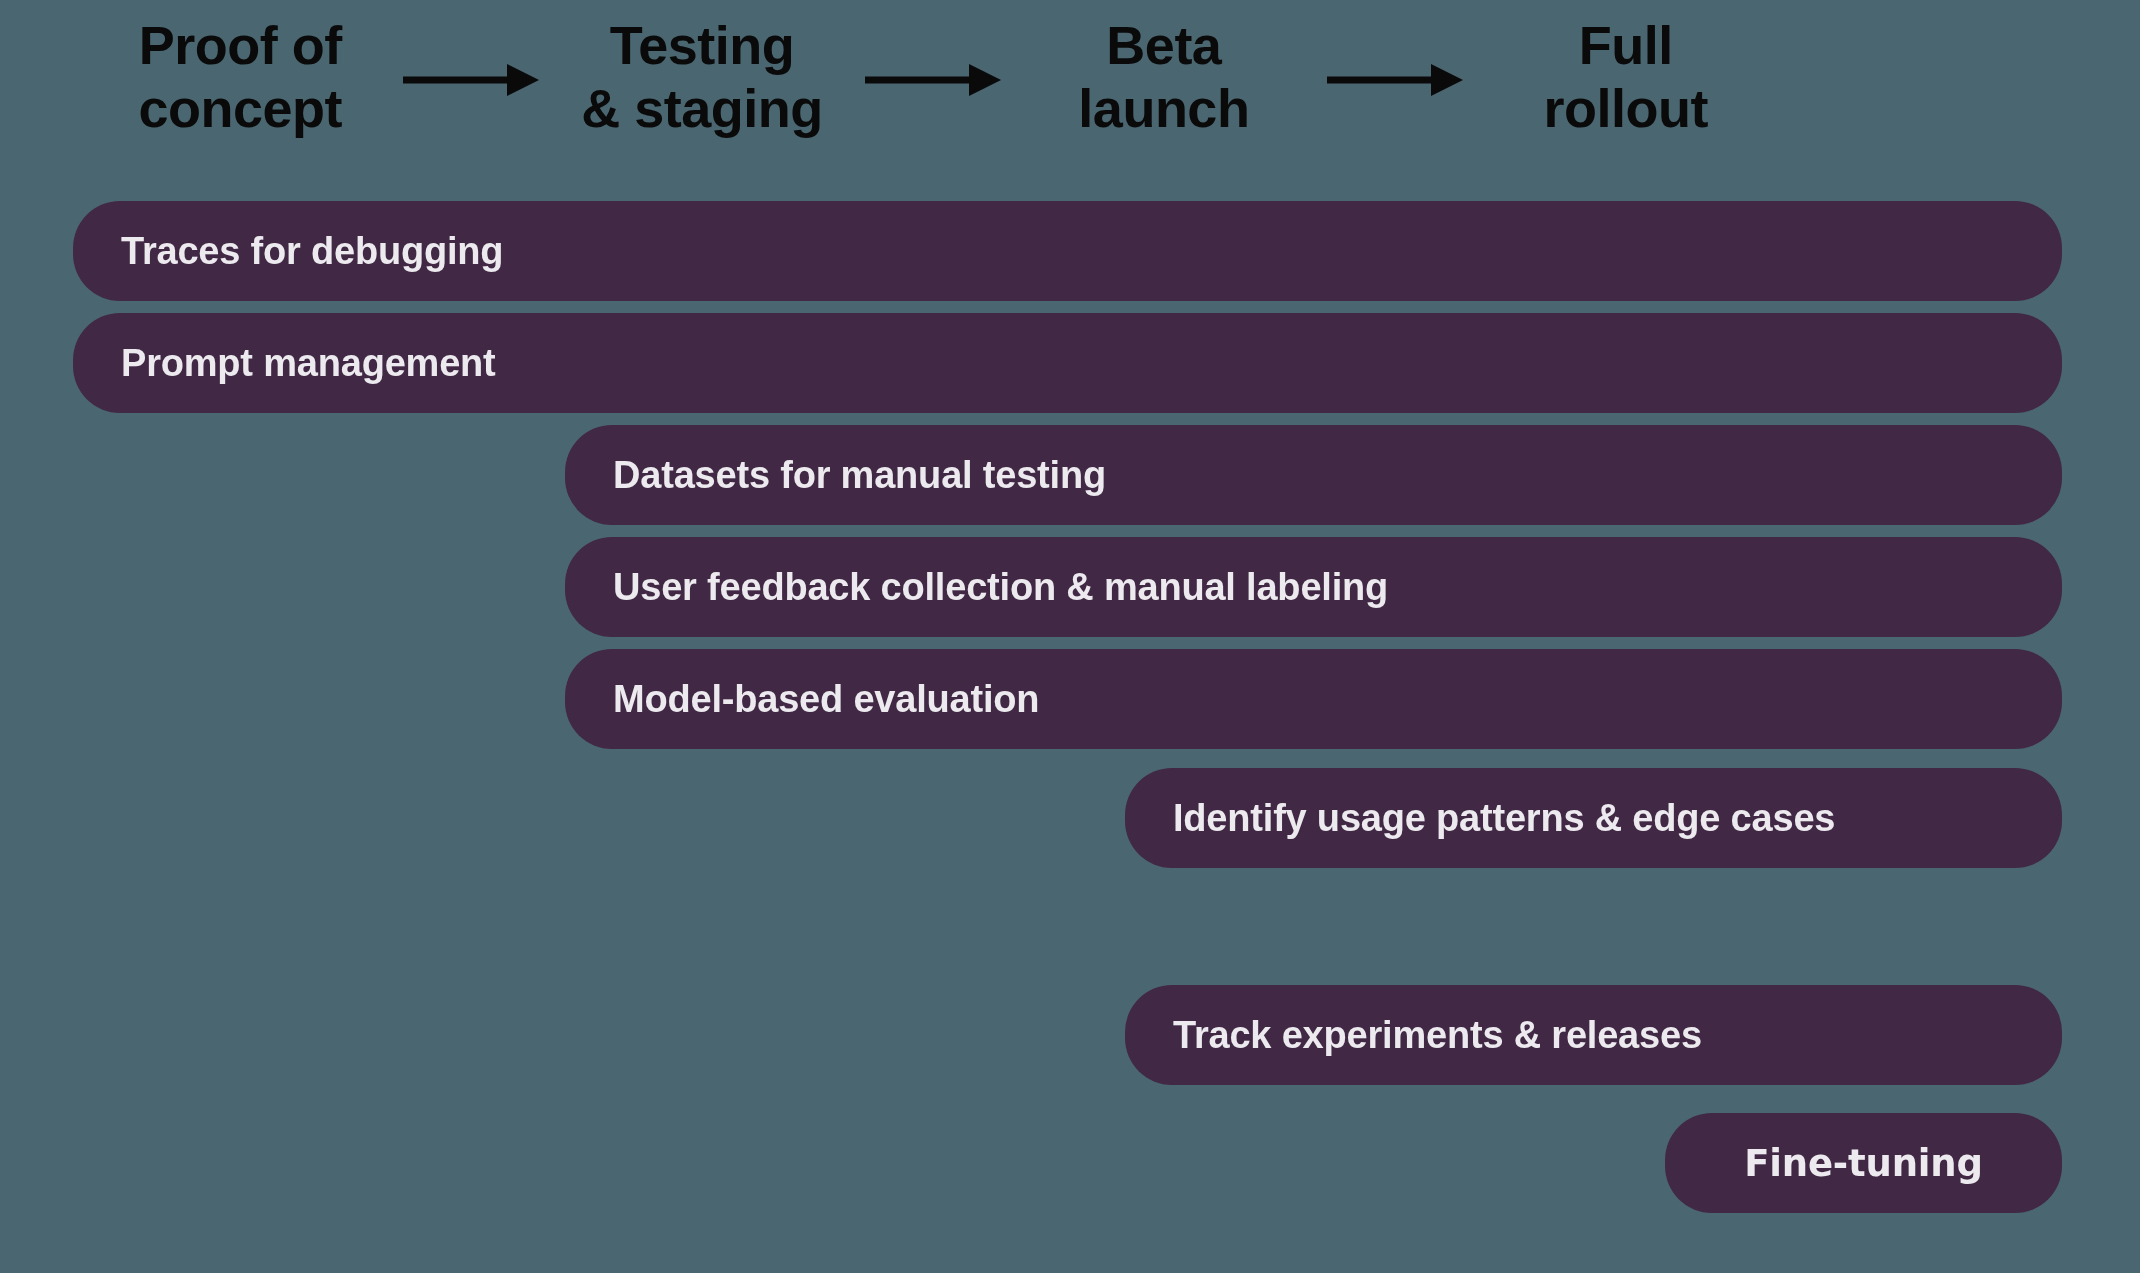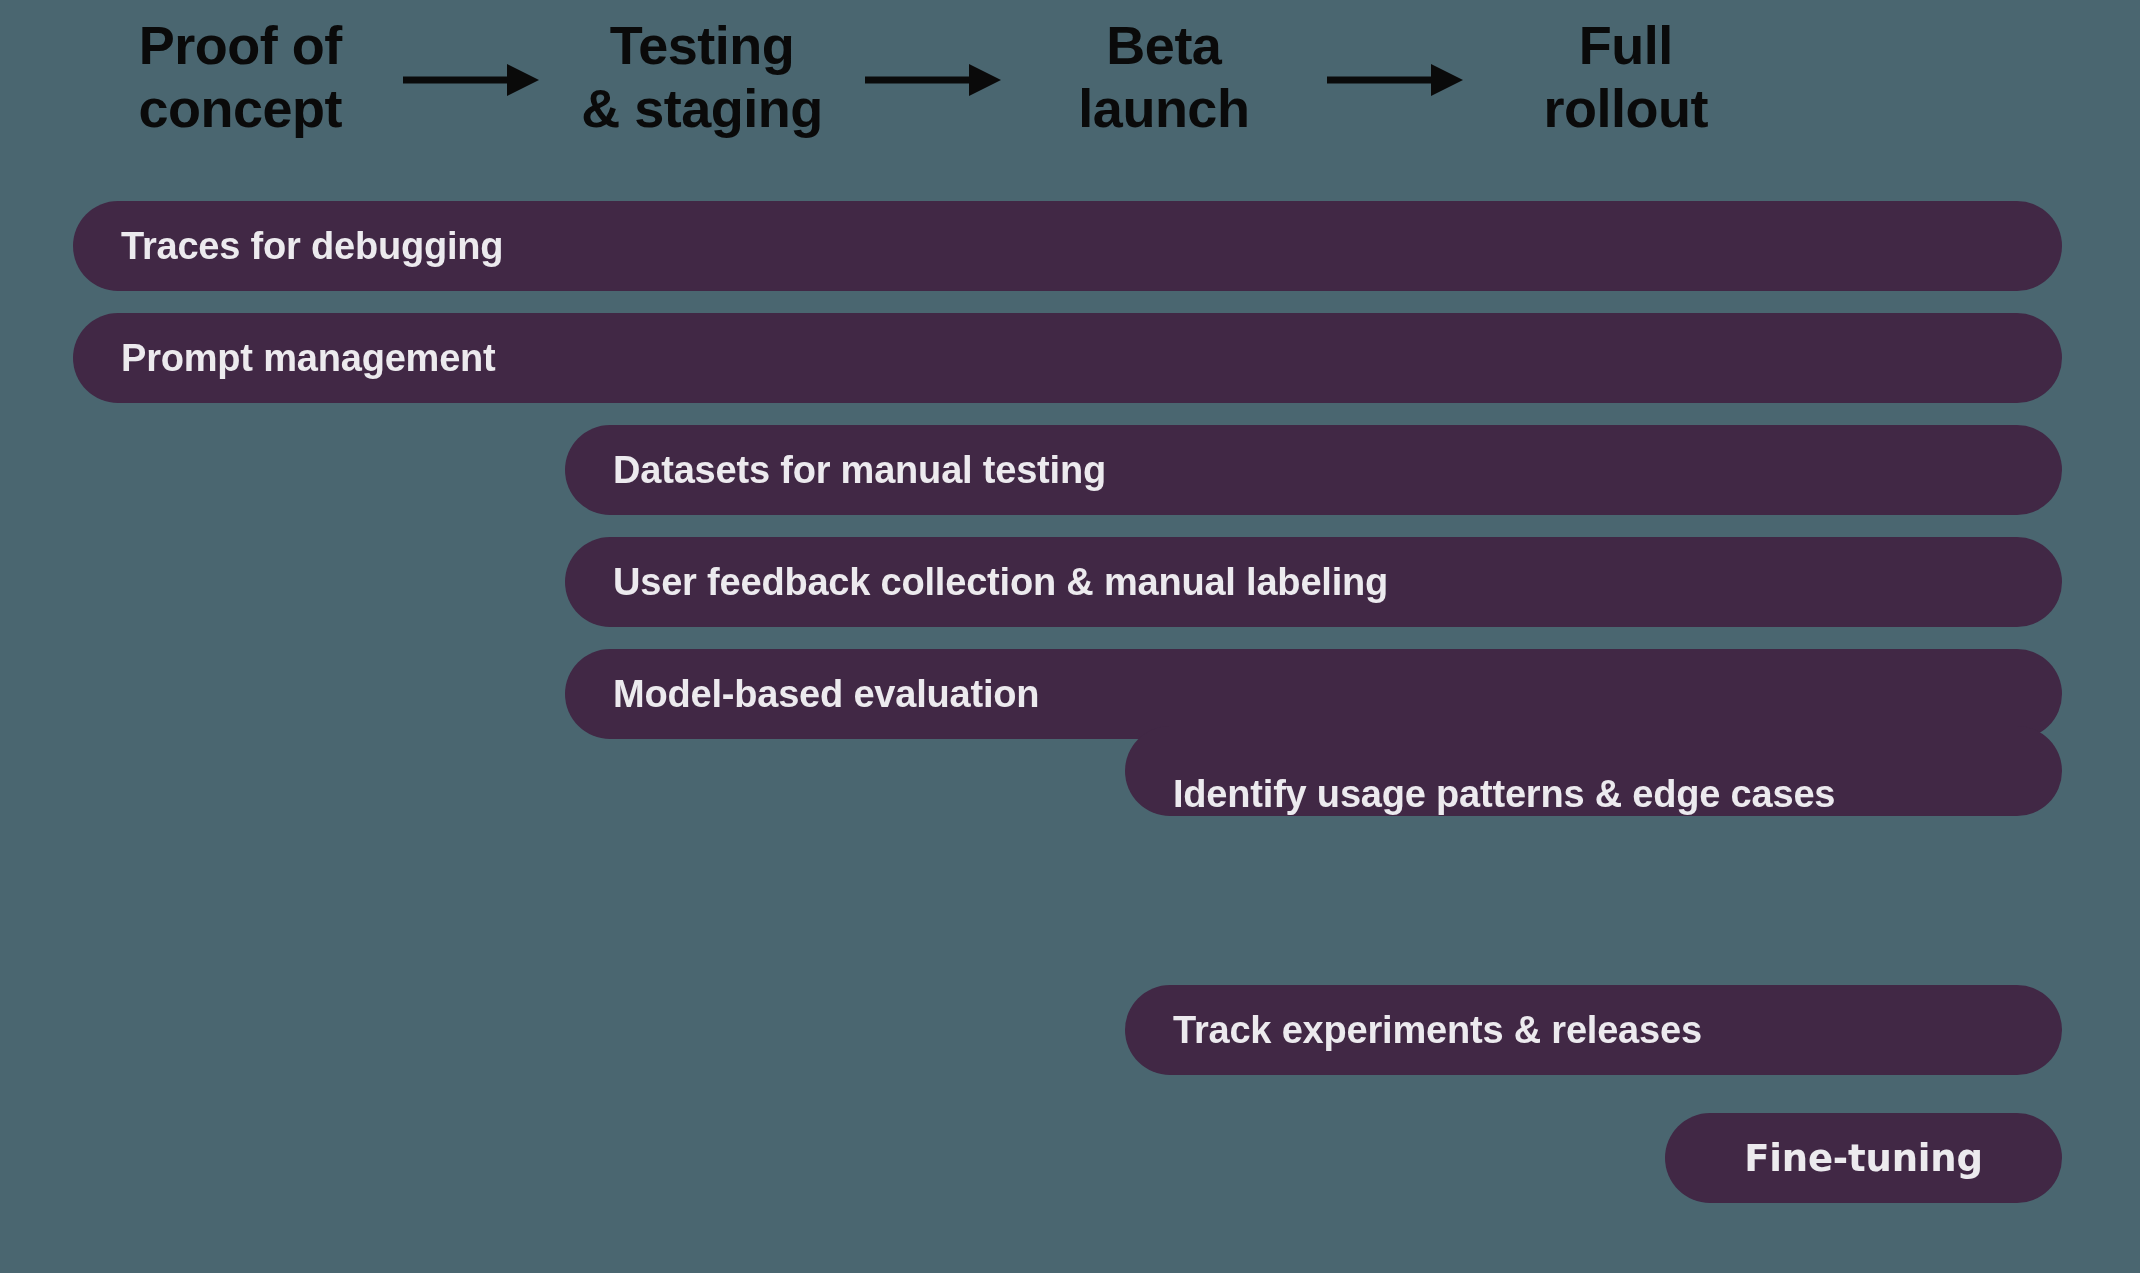--- a/index.html
+++ b/index.html
@@ -53,21 +53,21 @@
   
   #bars {
     position: absolute;
     left: 0;
     top: 0;
     width: 2140px;
     height: 1273px;
   }
   .bar {
     position: absolute;
-    height: 90px;
+    height: 100px;
     background: #412845;
     border-radius: 47px;
     display: flex;
     align-items: center;
     box-sizing: border-box;
   }
   .bar-label {
     color: #eceaee;
     font-weight: bold;
     font-size: 38px;
@@ -135,21 +135,21 @@
     </div>
     <div class="bar align-left" style="left: 565px; top: 425px; width: 1497px; background: rgb(65, 40, 69);">
       <span class="bar-label" style="color: rgb(236, 234, 238);">Datasets for manual testing</span>
     </div>
     <div class="bar align-left" style="left: 565px; top: 537px; width: 1497px; background: rgb(65, 40, 69);">
       <span class="bar-label" style="color: rgb(236, 234, 238);">User feedback collection &amp; manual labeling</span>
     </div>
     <div class="bar align-left" style="left: 565px; top: 649px; width: 1497px; background: rgb(65, 40, 69);">
       <span class="bar-label" style="color: rgb(236, 234, 238);">Model-based evaluation</span>
     </div>
-    <div class="bar align-left" style="left: 1125px; top: 726px; width: 937px; background: rgb(65, 40, 69); align-items: flex-end;">
+    <div class="bar align-left" style="left: 1125px; top: 768px; width: 937px; background: rgb(65, 40, 69);">
       <span class="bar-label" style="color: rgb(236, 234, 238);">Identify usage patterns &amp; edge cases</span>
     </div>
     <div class="bar align-center" style="left: 1665px; top: 1113px; width: 397px; background: rgb(65, 40, 69);">
       <span class="bar-label" style="color: rgb(236, 234, 238);">Fine-tuning</span>
     </div>
     <div class="bar align-left" style="left: 1125px; top: 985px; width: 937px; background: rgb(65, 40, 69);">
       <span class="bar-label" style="color: rgb(236, 234, 238);">Track experiments &amp; releases</span>
     </div>
   </div>
 

